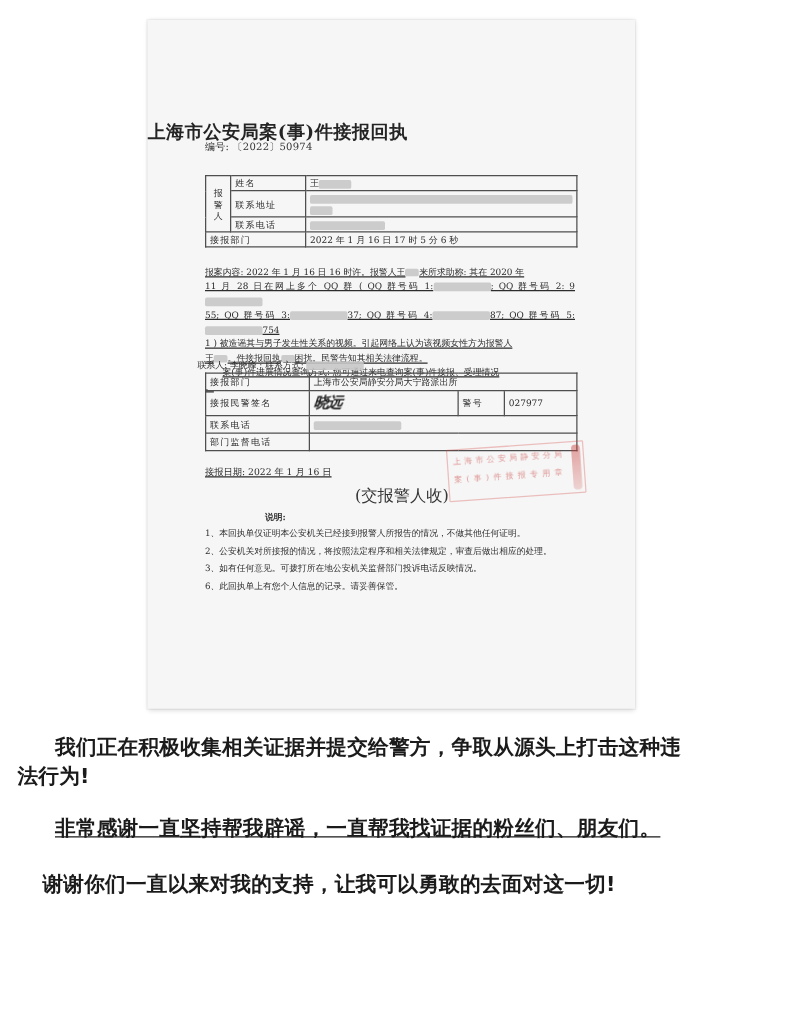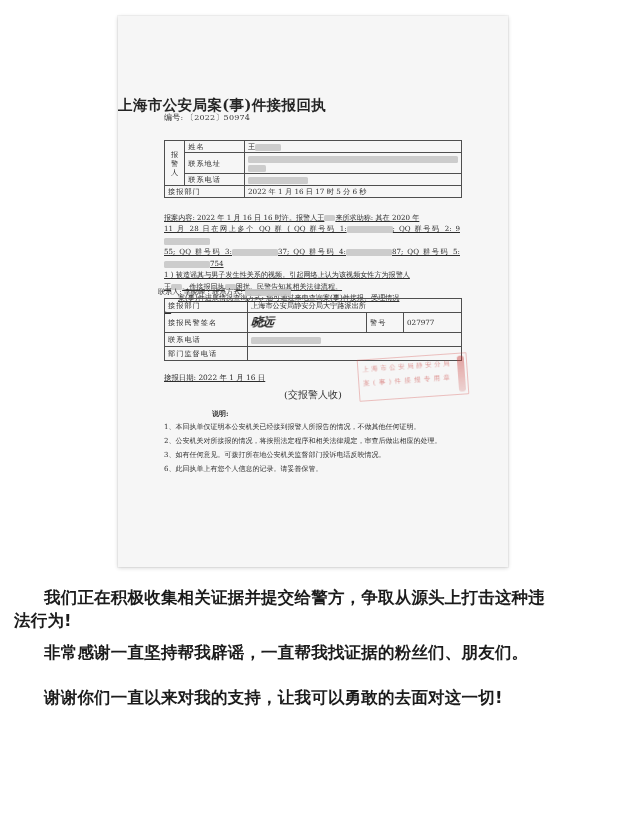--- a/index.html
+++ b/index.html
@@ -161,21 +161,21 @@
     top: 357px;
     font-size: 7.4px;
     color: #262626;
     filter: blur(0.15px);
     text-decoration: underline;
   }
   .recv-note {
     position: absolute;
     left: 166px;
     top: 372px;
-    font-size: 10px;
+    font-size: 13px;
     color: #303030;
     filter: blur(0.15px);
   }
 
   
   .stamp {
     position: absolute;
     left: 240px;
     top: 340px;
     width: 108px;
@@ -231,22 +231,22 @@
   .cap-p {
     margin: 0;
     color: #1b1b1b;
     font-family: "DejaVu Sans", "Liberation Sans", sans-serif;
     font-weight: bold;
     font-size: 16.5px;
     line-height: 1.42;
     letter-spacing: 0.2px;
   }
   .cap-1 { padding: 0 44px 0 14px; text-indent: 30px; }
-  .cap-2 { padding: 0 20px 0 14px; text-indent: 30px; margin-top: 8px; }
-  .cap-3 { padding: 0 44px 0 14px; text-indent: 30px; margin-top: 22px; }
+  .cap-2 { padding: 0 20px 0 14px; text-indent: 30px; margin-top: 18px; text-decoration: underline; }
+  .cap-3 { padding: 0 44px 0 4px; text-indent: 30px; margin-top: 22px; }
 </style>
 </head>
 <body>
 
 <div id="doc-photo">
   <div id="doc-inner">
 
     <div class="doc-title">上海市公安局案(事)件接报回执</div>
 
     <div class="doc-number">

